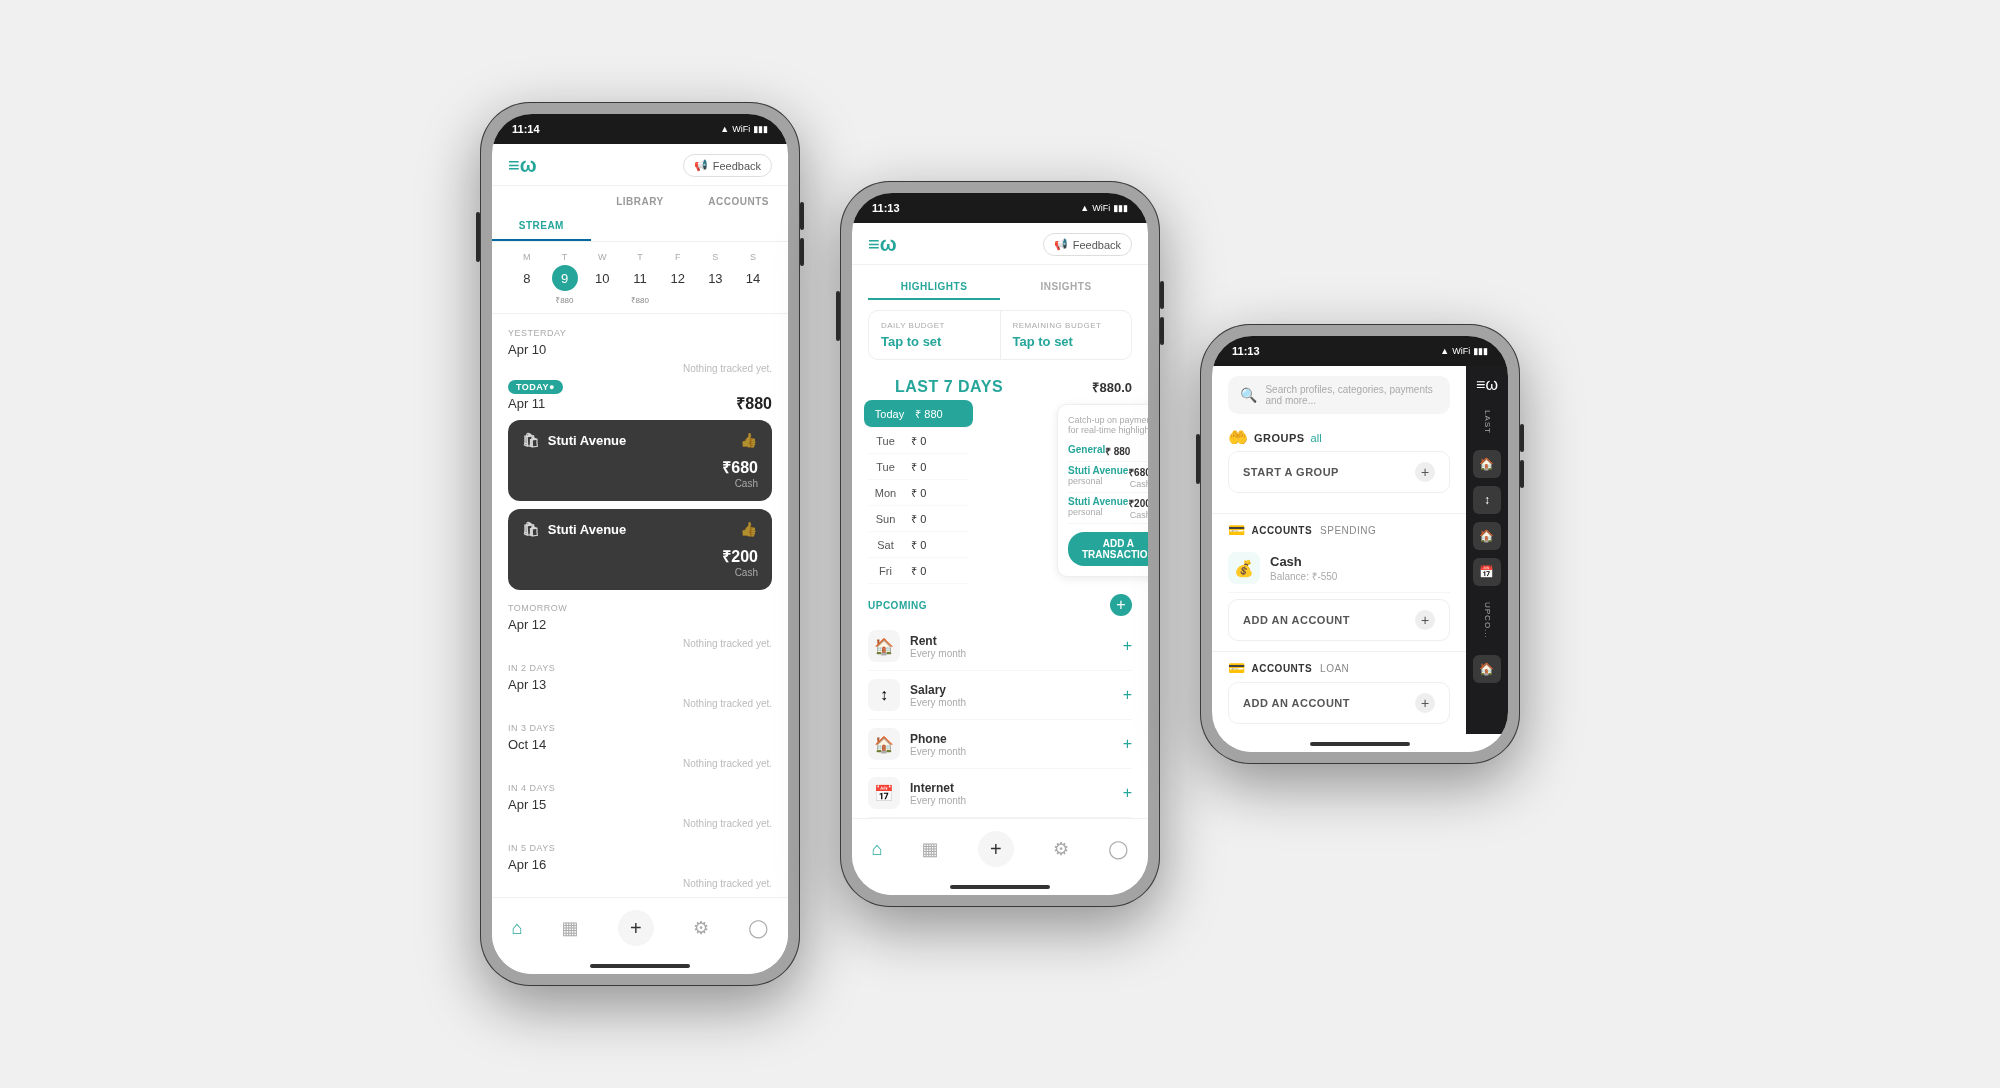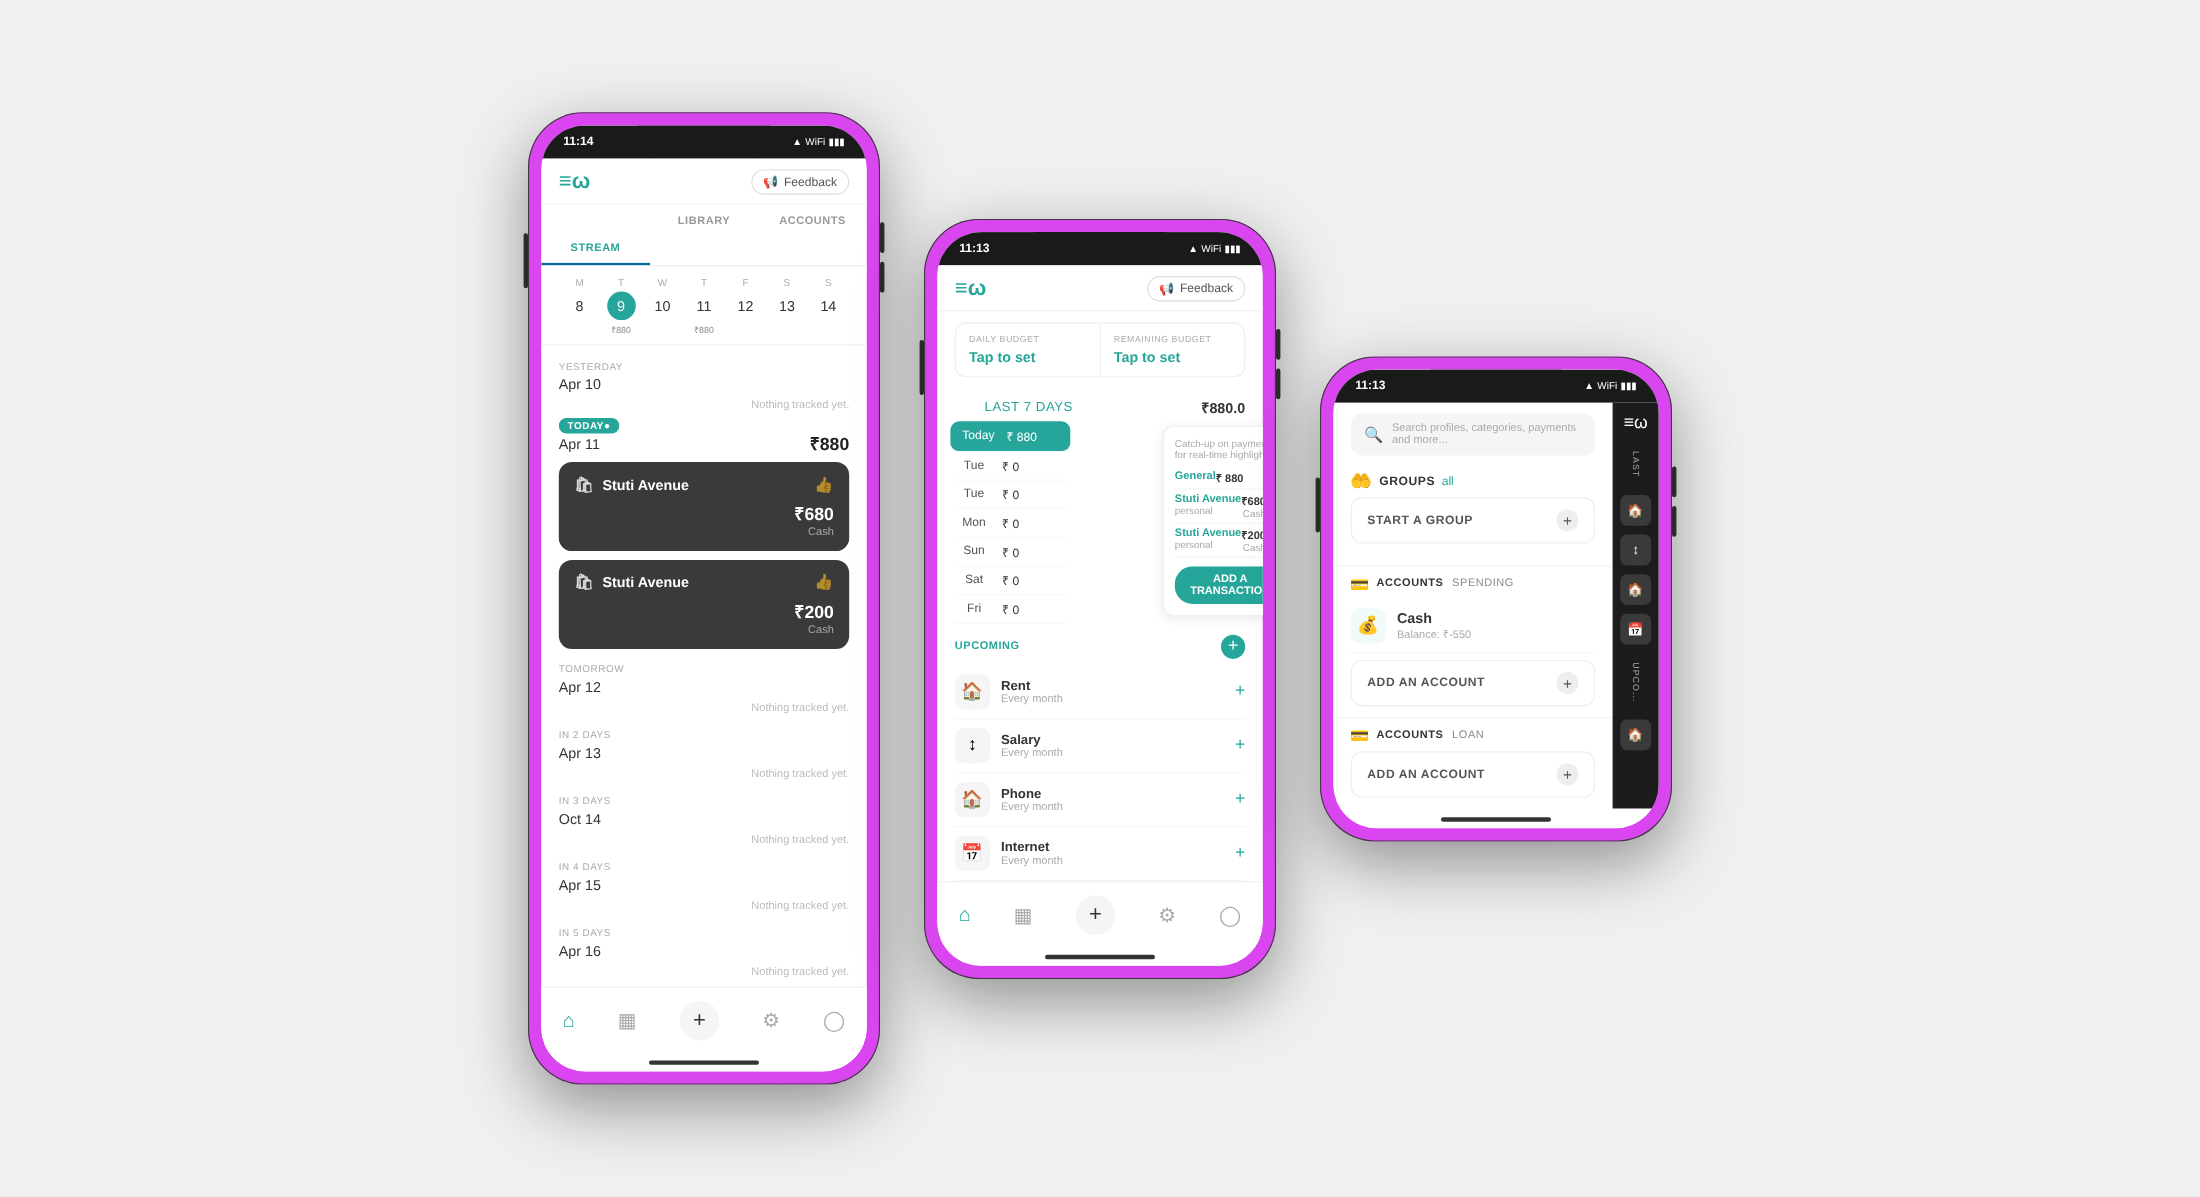--- a/index.html
+++ b/index.html
@@ -16,21 +16,21 @@
       display: flex;
       gap: 40px;
       align-items: center;
       justify-content: center;
     }
     .phone-wrapper {
       position: relative;
       width: 320px;
     }
     .phone {
-      background: #d946ef;
+      background: #a3a3a3;
       border-radius: 50px;
       padding: 12px;
       box-shadow: 0 20px 60px rgba(0,0,0,0.4), inset 0 0 0 1px #3a3a3a;
       position: relative;
     }
     .phone-inner {
       background: #fff;
       border-radius: 40px;
       overflow: hidden;
       position: relative;
@@ -300,22 +300,22 @@
       font-weight: 600;
       color: #26a69a;
     }
     .last7-header {
       display: flex;
       justify-content: space-between;
       align-items: center;
       padding: 8px 16px 4px;
     }
     .last7-label {
-      font-size: 12px;
-      font-weight: 400;
+      font-size: 16px;
+      font-weight: 700;
       color: #26a69a;
       text-transform: uppercase;
       letter-spacing: 0.5px;
       padding-left: 27px;
     }
     .last7-amount {
       font-size: 13px;
       font-weight: 700;
       color: #333;
     }
@@ -813,20 +813,28 @@
         </div>
 
         <div class="app-header">
           <span class="app-logo">≡ω</span>
           <button class="feedback-btn">
             <span>📢</span>
             <span>Feedback</span>
           </button>
         </div>
 
+        <div class="highlights-tabs">
+          <div class="highlight-tab active">
+            <span>HIGHLIGHTS</span>
+          </div>
+          <div class="highlight-tab">
+            <span>INSIGHTS</span>
+          </div>
+        </div>
 
         <div class="budget-section">
           <div class="budget-item">
             <div class="budget-label">DAILY BUDGET</div>
             <div class="budget-value">Tap to set</div>
           </div>
           <div class="budget-item">
             <div class="budget-label">REMAINING BUDGET</div>
             <div class="budget-value">Tap to set</div>
           </div>

